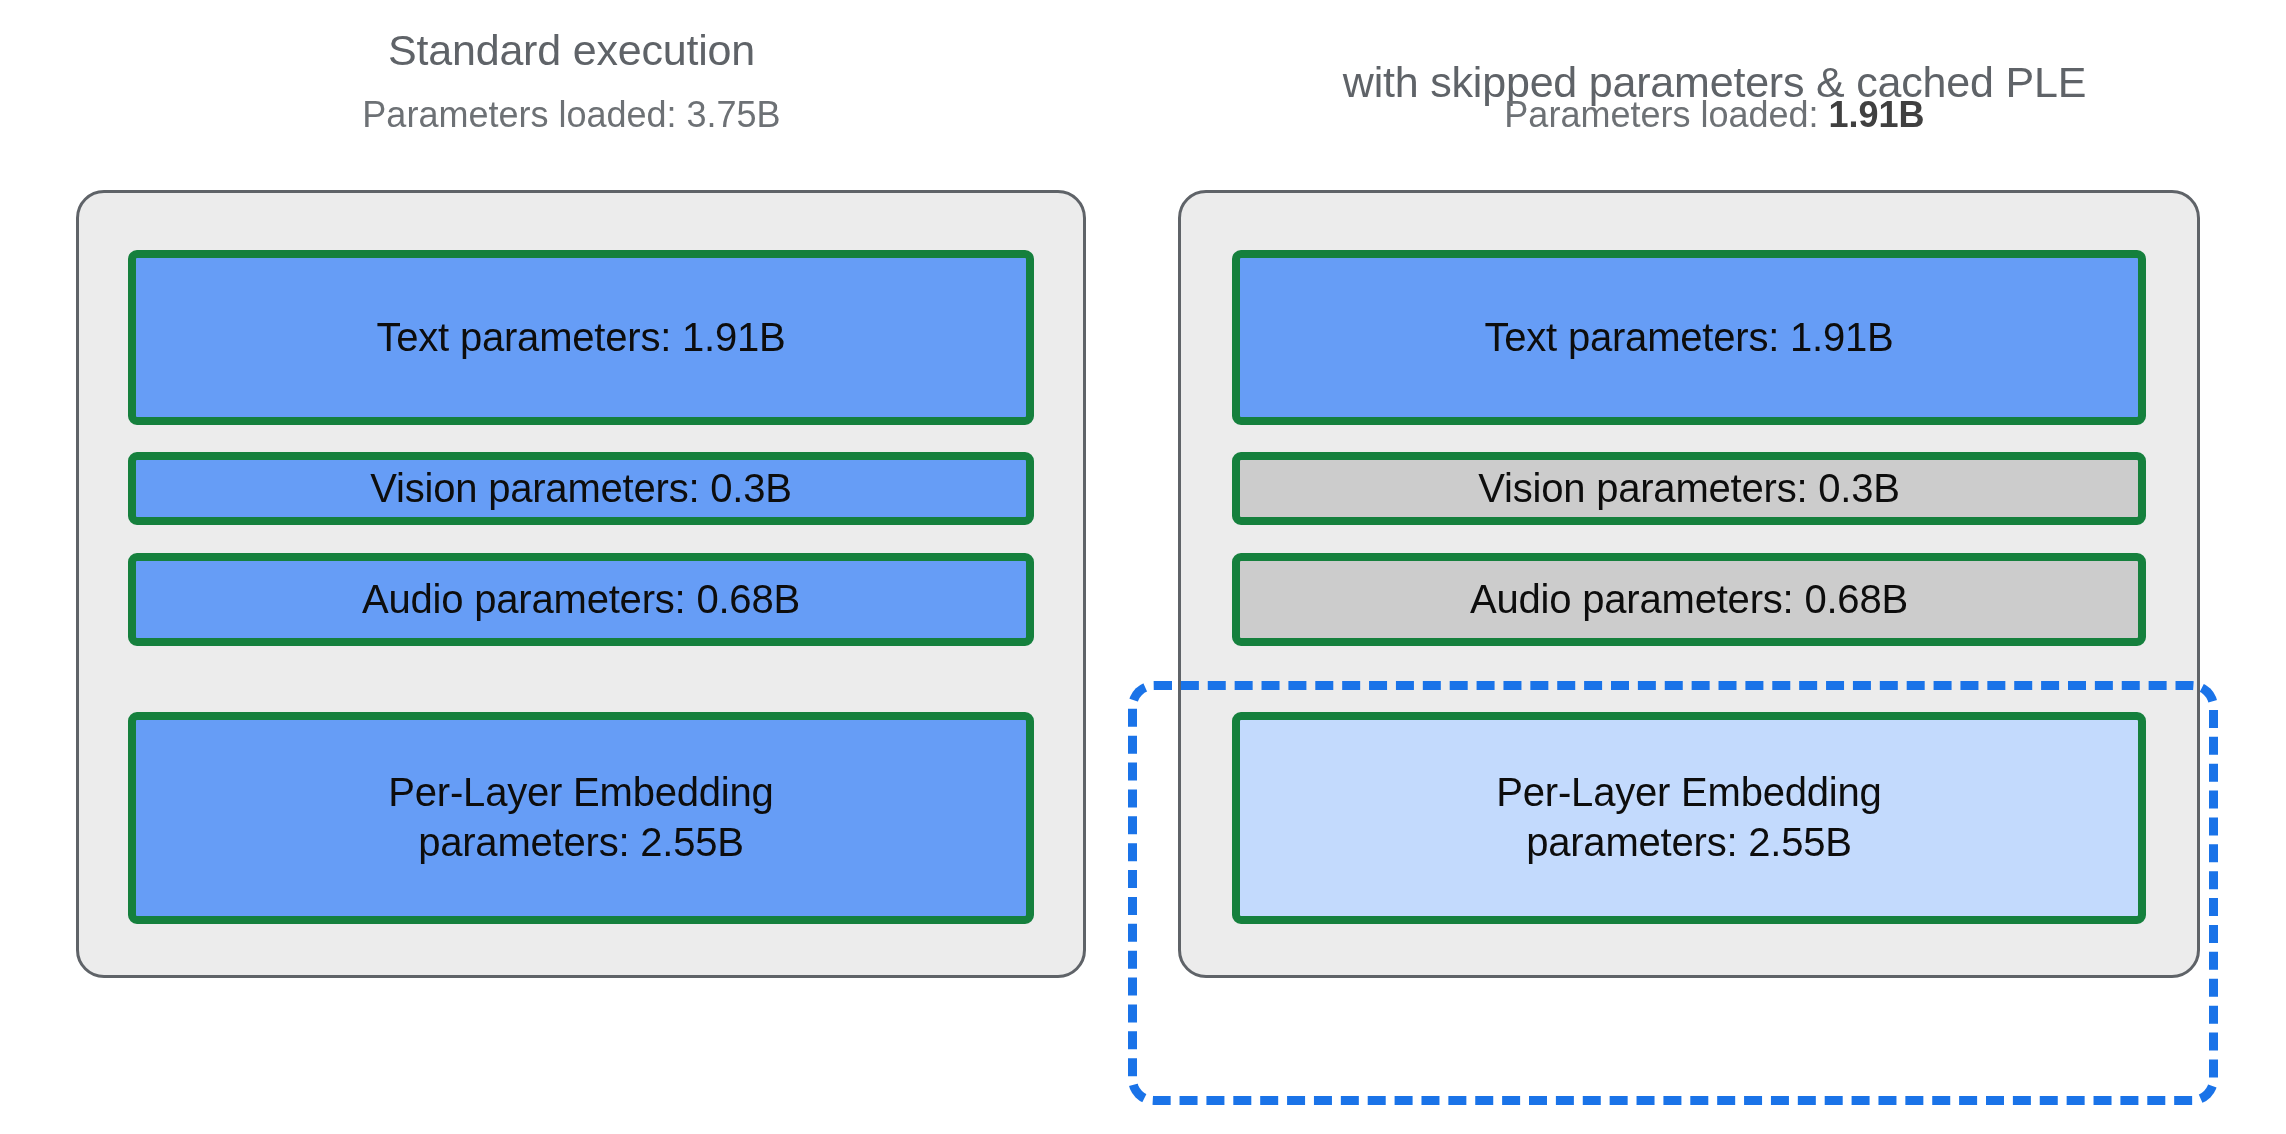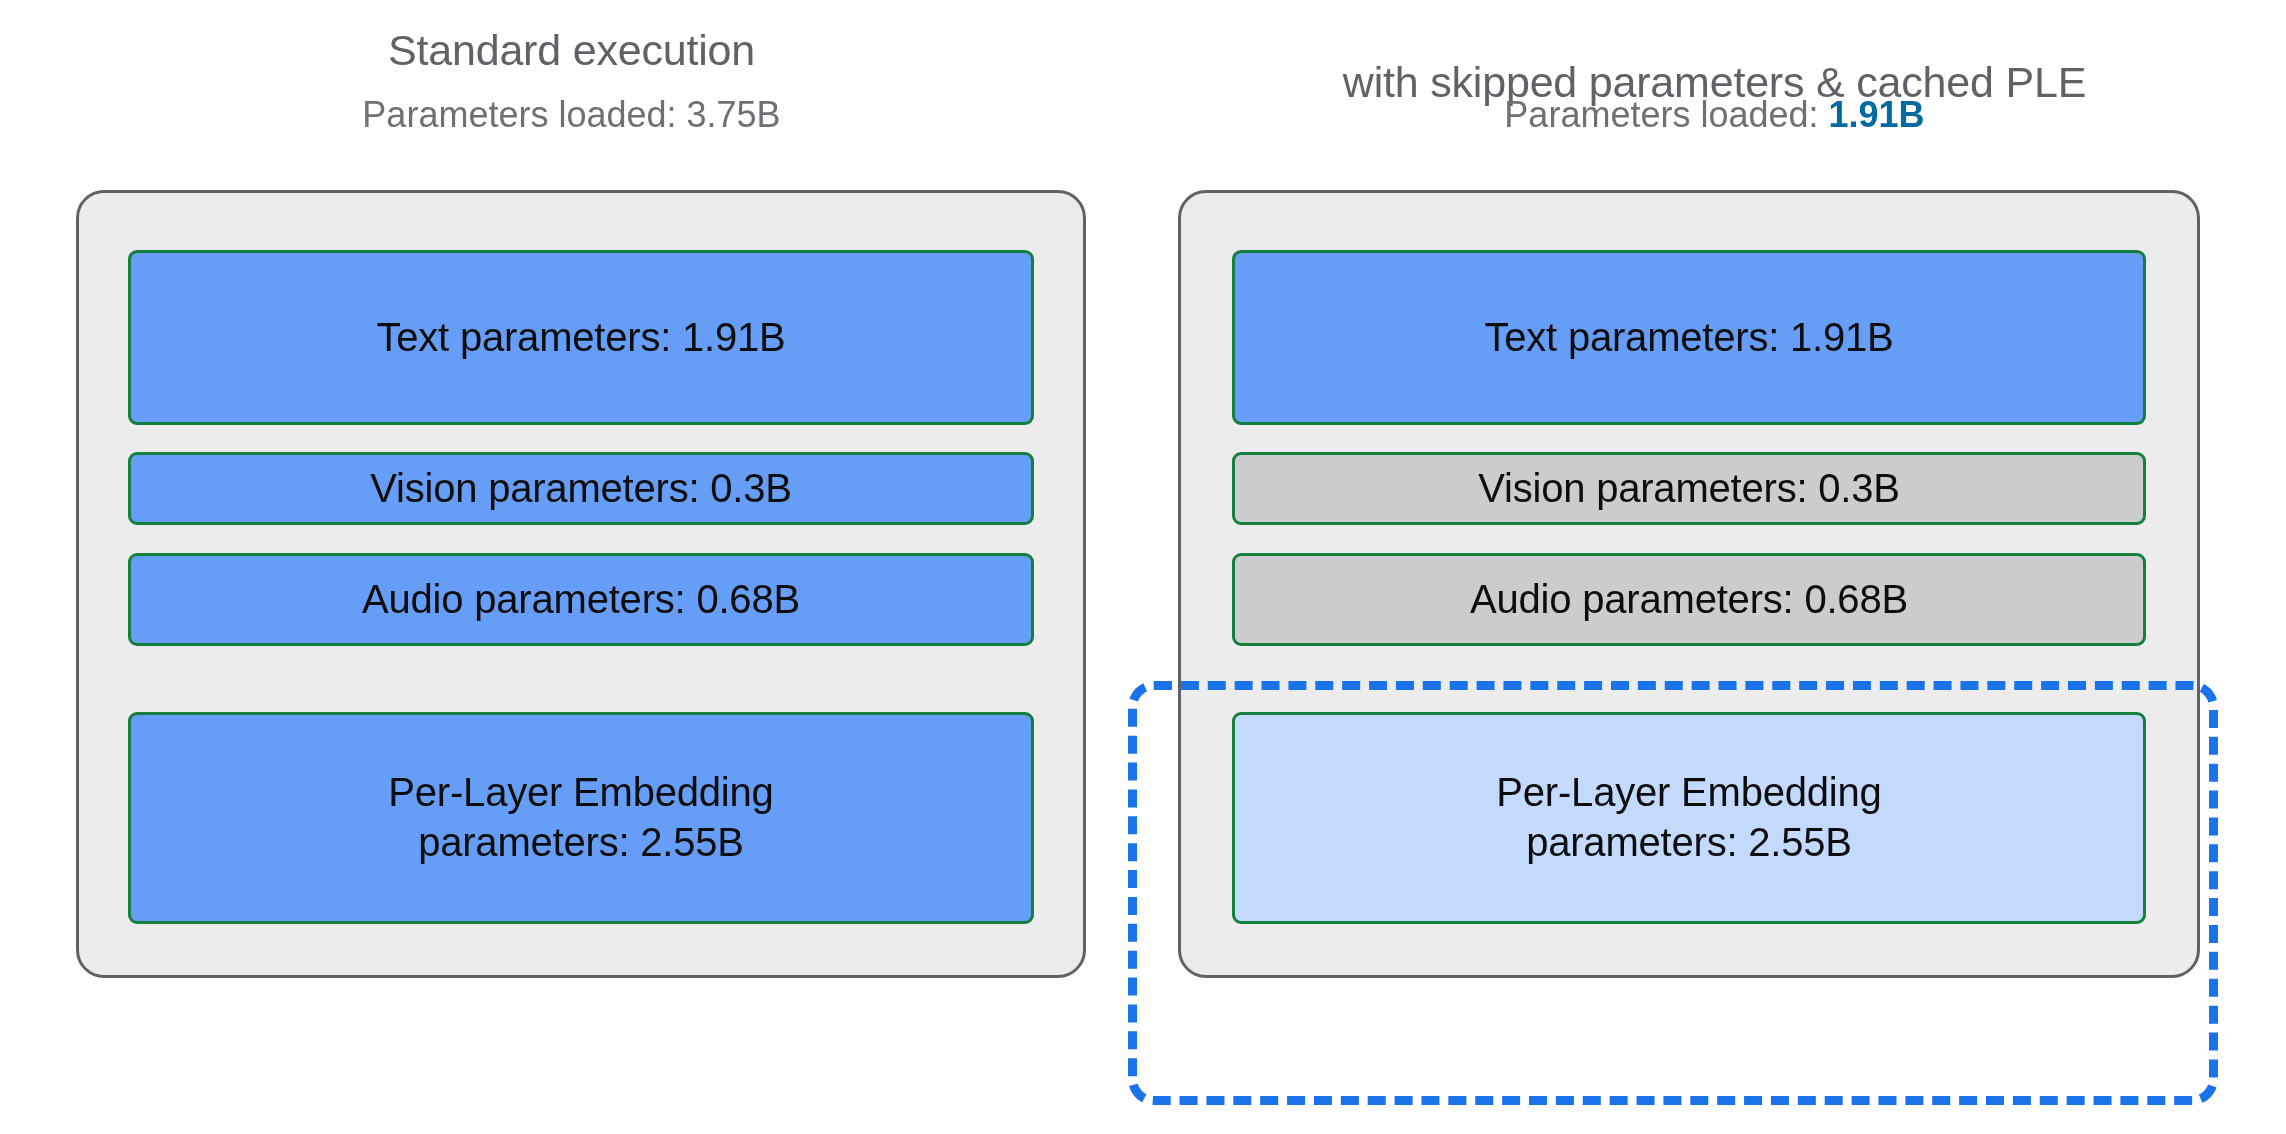--- a/index.html
+++ b/index.html
@@ -35,21 +35,21 @@
   .col-sub {
     position: absolute;
     text-align: center;
     font-size: 36px;
     line-height: 1.05;
     color: #6d7175;
     white-space: nowrap;
   }
   .col-sub .em {
     font-weight: bold;
-    color: #0369a1;
+    color: #404040;
   }
 
   #title-left  { left: 0px;    top: 28px; width: 1143px; }
   #sub-left    { left: 0px;    top: 96px; width: 1143px; }
   #title-right { left: 1143px; top: 28px; width: 1143px; margin-top: 32px; }
   #sub-right   { left: 1143px; top: 96px; width: 1143px; }
 
   
   .panel {
     position: absolute;
@@ -58,21 +58,21 @@
     border: 3px solid #5F6368;
     border-radius: 28px;
   }
   #panel-left  { left: 76px;   top: 190px; width: 1010px; height: 788px; }
   #panel-right { left: 1178px; top: 190px; width: 1022px; height: 788px; }
 
   
   .pblock {
     position: absolute;
     box-sizing: border-box;
-    border: 3px solid #15803d;
+    border: 8px solid #15803d;
     border-radius: 9px;
     display: flex;
     align-items: center;
     justify-content: center;
     text-align: center;
     font-size: 40px;
     line-height: 1.24;
     color: #0d0d0d;
     letter-spacing: -0.2px;
   }

